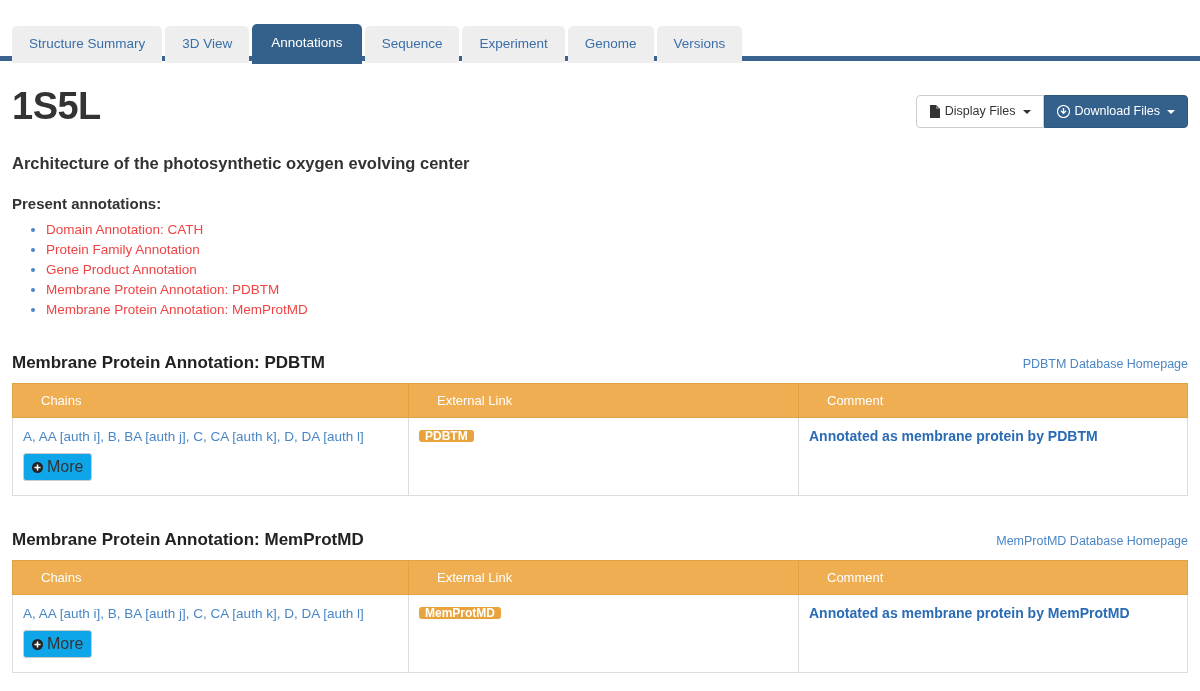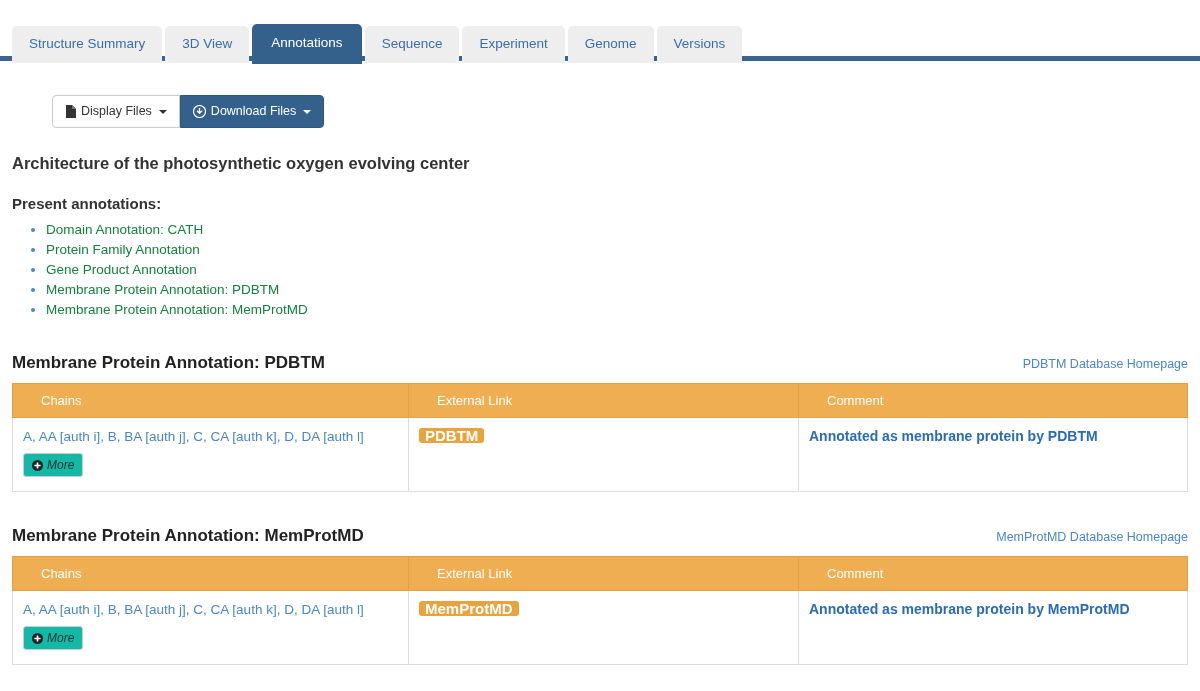--- a/index.html
+++ b/index.html
@@ -102,21 +102,21 @@
     margin: 8px 0 0 0;
     padding-left: 34px;
     list-style: disc;
   }
   ul.annot-list li {
     font-size: 13.5px;
     line-height: 19px;
     color: #4a86c5;
     margin-bottom: 1px;
   }
-  ul.annot-list li a { color: #15803d; text-decoration: none; cursor: pointer; }
+  ul.annot-list li a { color: #ef4444; text-decoration: none; cursor: pointer; }
 
   
   .table-block { margin-top: 34px; }
   .table-head-row {
     display: flex;
     align-items: baseline;
     justify-content: space-between;
     margin-bottom: 10px;
   }
   .table-title {
@@ -152,35 +152,34 @@
     height: 62px;
   }
   .col-chains { width: 396px; }
   .col-link   { width: 390px; }
   .chains-text { color: #4a86c5; line-height: 18px; }
   .more-btn {
     display: inline-flex;
     align-items: center;
     gap: 4px;
     margin-top: 7px;
-    font-size: 12px;
+    font-size: 16px;
     line-height: 1;
     padding: 5px 8px;
     border: 1px solid #cccccc;
     border-radius: 3px;
-    background: #14b8a6;
-    color: #333333;
-    cursor: pointer;
-    font-style: italic;
+    background: #0ea5e9;
+    color: #333333;
+    cursor: pointer;
   }
   .badge {
     display: inline-block;
     background: #e8a33d;
     color: #ffffff;
-    font-size: 15px;
+    font-size: 12px;
     font-weight: bold;
     line-height: 1;
     padding: 0 6px;
     border-radius: 3px;
     white-space: nowrap;
   }
   .comment-link {
     color: #2a6bb5;
     font-weight: bold;
     font-size: 14px;
@@ -199,20 +198,21 @@
     <div class="tab">Sequence</div>
     <div class="tab">Experiment</div>
     <div class="tab">Genome</div>
     <div class="tab">Versions</div>
   </div>
 </div>
 
 <div class="content">
 
   <div class="title-row">
+    <h1 class="pdb-id">1S5L</h1>
 
     <div class="btn-group">
       <div class="btn">
         <span class="ico">
           <svg width="11" height="13" viewBox="0 0 11 13">
             <path d="M1 0 h6 l4 4 v9 h-10 z" fill="#333333"></path>
             <path d="M7 0 v4 h4 z" fill="#777777"></path>
           </svg>
         </span>
         <span>Display Files</span>

